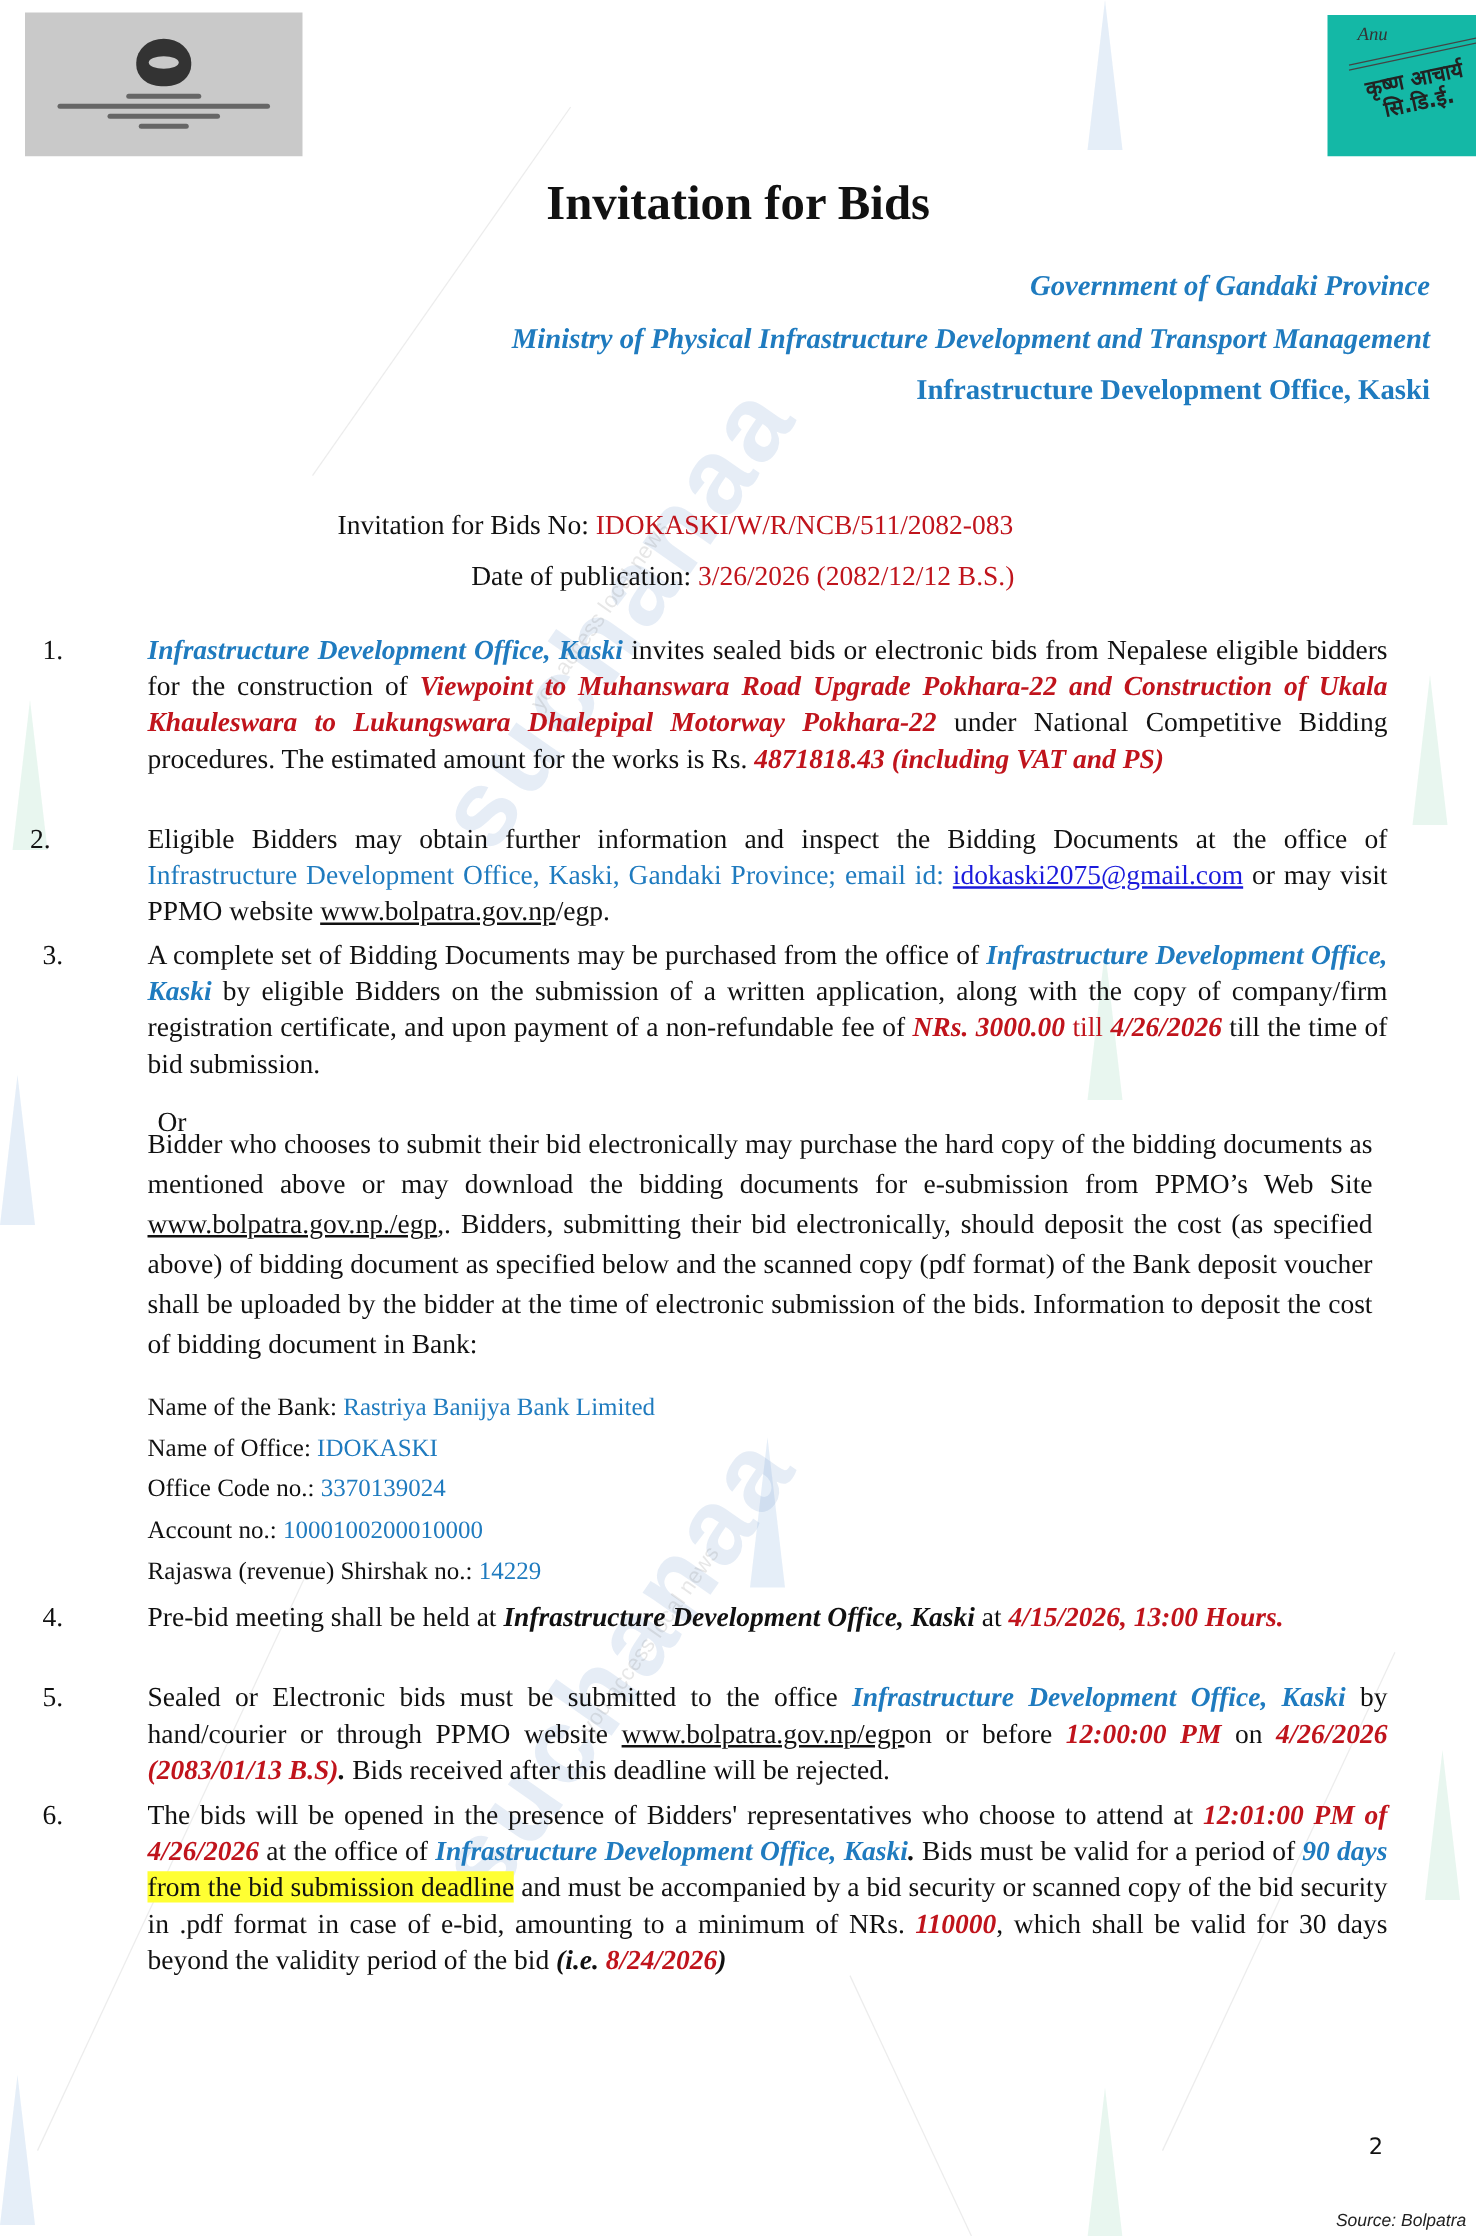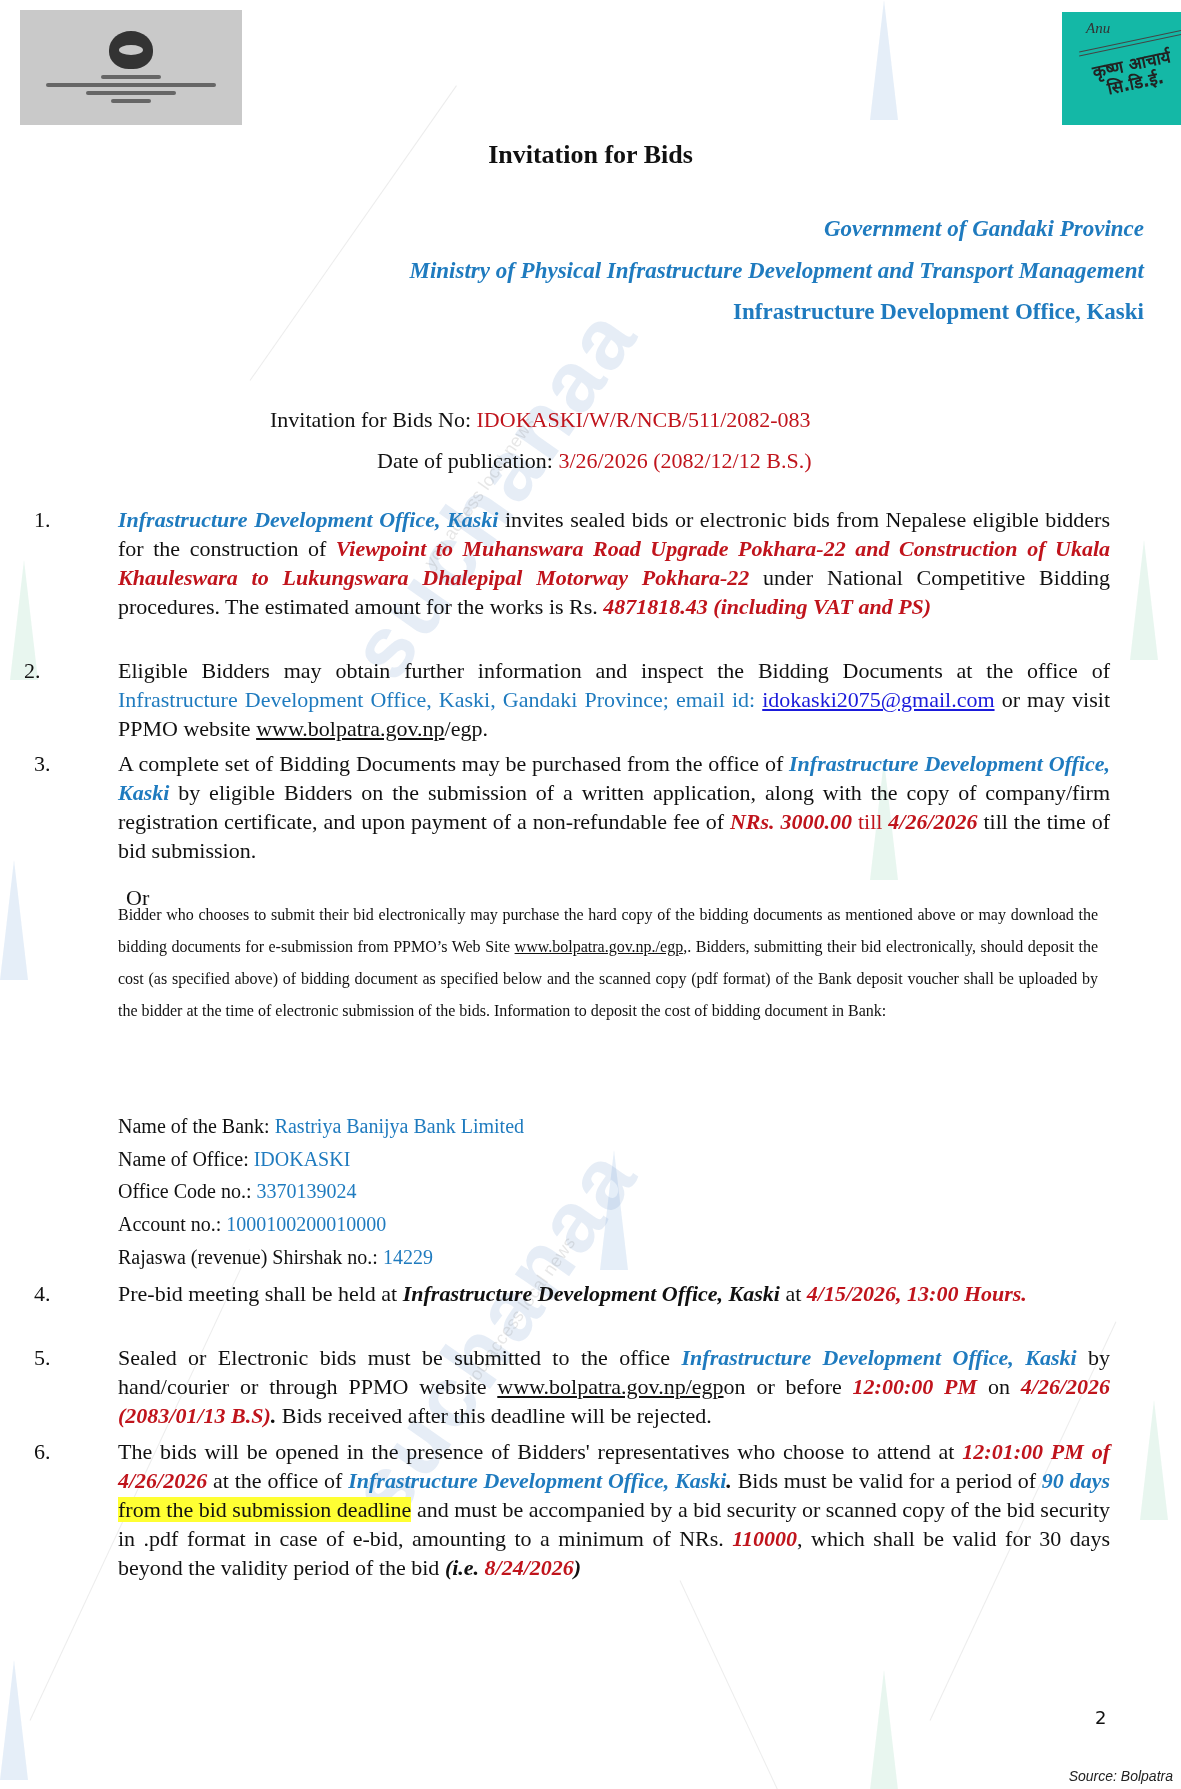--- a/index.html
+++ b/index.html
@@ -68,21 +68,21 @@
       padding-left: 18px;
     }
     .sig-stroke { height: 1px; background: #444; margin: 3px 10px; transform: rotate(-12deg); }
     .sig-name {
       font-family: "DejaVu Sans", sans-serif; font-weight: bold; font-size: 17px; color: #222;
       transform: rotate(-12deg); margin-top: 10px; line-height: 1.1; text-align: center;
     }
 
     .title {
       position: absolute; left: 0; width: 1181px; top: 140px; text-align: center;
-      font-size: 26px; font-weight: bold; color: #111;
+      font-size: 39px; font-weight: bold; color: #111;
     }
     .org {
       position: absolute; left: 0; width: 1144px; text-align: right;
       color: #1f7bbf; font-size: 23px;
     }
     .org.italic { font-style: italic; font-weight: bold; }
     .org.bold { font-weight: bold; }
 
     .meta-line {
       position: absolute; font-size: 22px; color: #111; margin-top: 24px;
@@ -93,21 +93,21 @@
     .blue-bi { color: #1f7bbf; font-style: italic; font-weight: bold; }
     .black-bi { font-style: italic; font-weight: bold; }
     .u { text-decoration: underline; }
     .link { color: #1a1adb; text-decoration: underline; }
     .hl { background: #ffff33; }
 
     .item { position: absolute; left: 0; width: 1181px; font-size: 22px; line-height: 29px; }
     .item .num { position: absolute; left: 34px; top: 0; }
     .item .num.w2 { left: 24px; }
     .item .body { position: absolute; left: 118px; width: 992px; text-align: justify; }
-    .para { position: absolute; left: 118px; width: 980px; font-size: 16px; line-height: 32px; text-align: justify; }
+    .para { position: absolute; left: 118px; width: 980px; font-size: 22px; line-height: 32px; text-align: justify; }
     .bank-row { position: absolute; left: 118px; font-size: 20px; line-height: 32px; }
 
     .page-num {
       position: absolute; left: 1095px; top: 1707px; font-family: "DejaVu Sans", sans-serif; font-size: 18px; color: #111;
     }
     .source {
       position: absolute; right: 8px; top: 1768px; font-family: "Liberation Sans", sans-serif; font-style: italic;
       font-size: 14px; color: #222;
     }
   </style>

